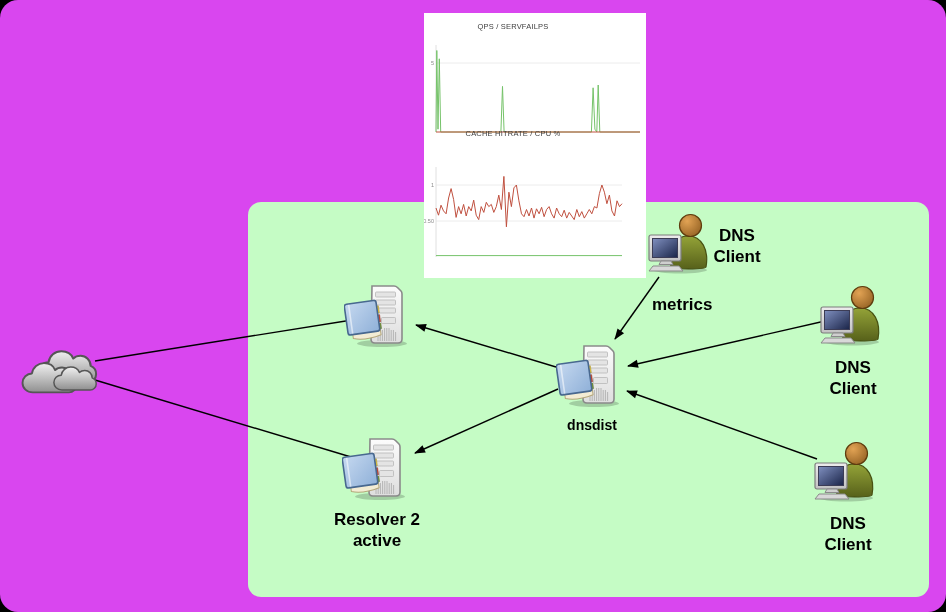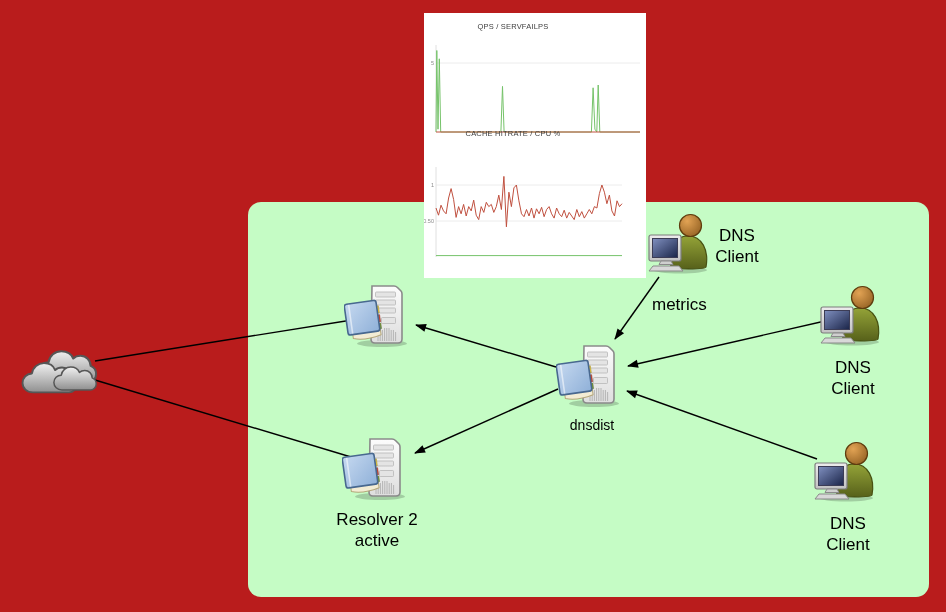--- a/index.html
+++ b/index.html
@@ -1,27 +1,27 @@
 <!DOCTYPE html>
 <html><head>
 <meta charset="utf-8">
 <style>
   html,body{margin:0;padding:0;background:#000;}
-  .stage{position:relative;width:946px;height:612px;background:#b91c1c;overflow:hidden;
-         font-family:"Liberation Sans",sans-serif;color:#000;}
+  .stage{position:relative;width:946px;height:612px;background:#d946ef;overflow:hidden;
+         font-family:"Liberation Sans",sans-serif;color:#000;border-radius:18px;}
   .zone{position:absolute;left:248px;top:202px;width:681px;height:395px;
         background:#c5fcc5;border-radius:13px;z-index:1;}
   .wires{position:absolute;left:0;top:0;z-index:2;pointer-events:none;}
   .chart-panel{position:absolute;left:424px;top:13px;width:222px;height:265px;
                background:#fff;z-index:3;}
   .chart-title{position:absolute;left:0;width:178px;text-align:center;
                font-size:7.5px;letter-spacing:.2px;color:#3d3d3d;}
   svg.chart{position:absolute;left:0;}
   .icon{position:absolute;z-index:4;}
-  .lbl{position:absolute;z-index:5;font-size:17px;line-height:21px;white-space:nowrap;}
+  .lbl{position:absolute;z-index:5;font-size:17px;line-height:21px;white-space:nowrap;font-weight:bold;}
   .center{transform:translateX(-50%);text-align:center;}
   .defs{position:absolute;width:0;height:0;}
 </style>
 </head>
 <body>
 
 <svg class="defs" aria-hidden="true">
   <defs>
     <linearGradient id="gradCloud" x1="0" y1="0" x2="0" y2="1">
       <stop offset="0" stop-color="#f0f0f0"></stop>

